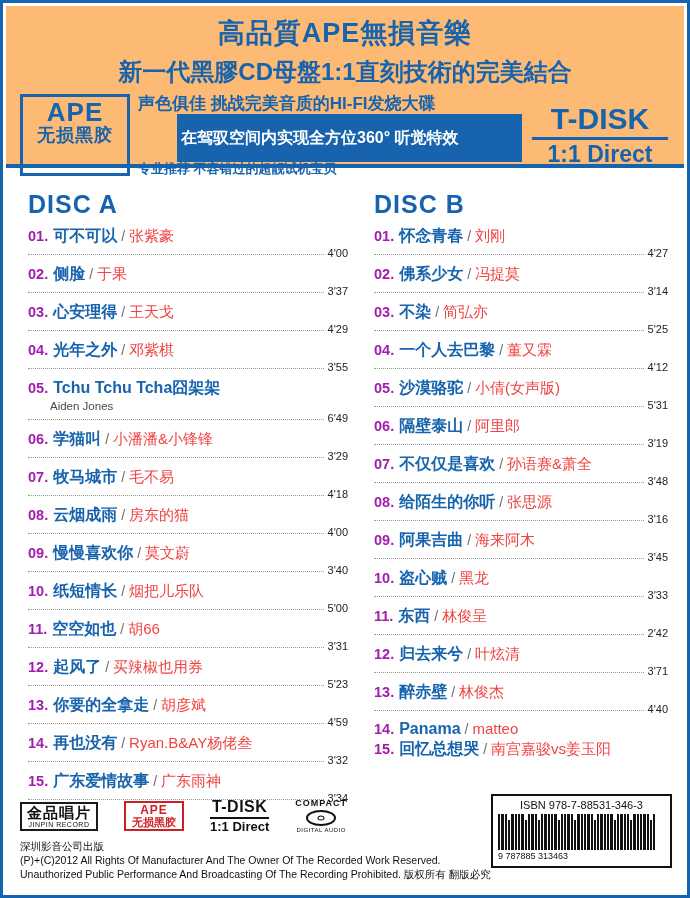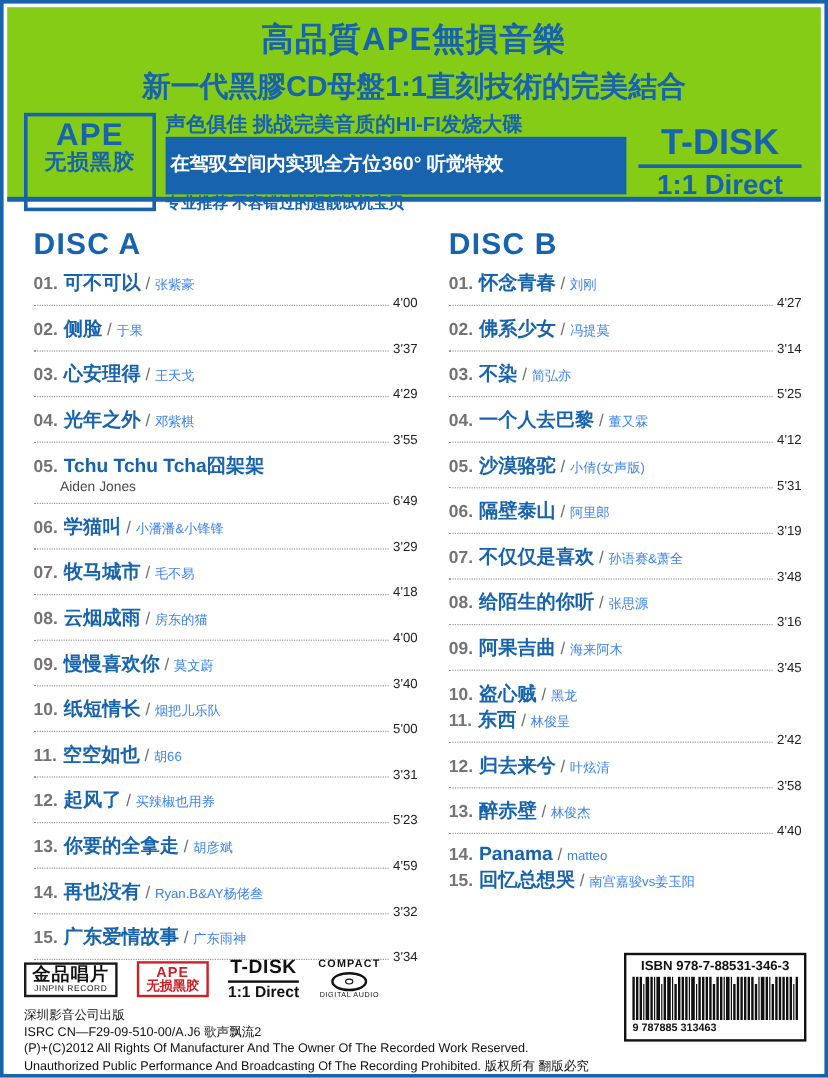--- a/index.html
+++ b/index.html
@@ -12,21 +12,21 @@
   }
   .page{
     position:absolute;inset:0;
     border:3px solid #1763ad;
     box-sizing:border-box;
     background:#fff;
   }
   
   .header{
     position:absolute;left:3px;right:3px;top:3px;height:162px;
-    background:#84cc16;
+    background:#fdba74;
     border-bottom:4px solid #1763ad;
     box-sizing:border-box;
   }
   .hdr-title{
     text-align:center;
     font-weight:bold;
     color:#1763ad;
     font-size:27px;
     letter-spacing:1px;
     margin-top:9px;
@@ -62,21 +62,21 @@
     font-size:18px;font-weight:bold;color:#1763ad;line-height:1.15;letter-spacing:1px;
   }
   .hdr-mid{
     flex:1;
     display:flex;flex-direction:column;justify-content:space-between;
     padding-top:1px;
   }
   .mid-l1{font-size:17px;font-weight:bold;color:#1763ad;line-height:1.1;}
   .mid-l2{
     background:#1763ad;color:#fff;font-size:16px;font-weight:bold;
-    padding:14px 4px;line-height:1.25;
+    padding:14px 4px;line-height:1.25;margin-left:39px;
   }
   .mid-l3{font-size:13px;font-weight:bold;color:#1763ad;line-height:1.1;}
   .hdr-right{
     width:140px;flex:none;text-align:center;
     display:flex;flex-direction:column;justify-content:center;
   }
   .tdisk-1{font-size:30px;font-weight:bold;color:#1763ad;line-height:1.0;letter-spacing:0px;}
   .tdisk-rule{height:3px;background:#1763ad;margin:3px 2px;}
   .tdisk-2{font-size:23px;font-weight:bold;color:#1763ad;line-height:1.0;}
 
@@ -95,31 +95,31 @@
   }
   .track{
     position:relative;
     margin-bottom:1px;
   }
   .track-line{
     display:flex;align-items:baseline;
     white-space:nowrap;
   }
   .t-num{
-    font-size:14.5px;font-weight:bold;color:#737373;
+    font-size:14.5px;font-weight:bold;color:#a21caf;
     margin-right:5px;
   }
   .t-name{
     font-size:16px;font-weight:bold;color:#1763ad;
   }
   .t-sep{
     font-size:14px;color:#6f6f6f;margin:0 4px;
   }
   .t-artist{
-    font-size:11px;color:#3b82f6;
+    font-size:15px;color:#ef4444;
   }
   .t-sub{
     font-size:11.5px;color:#4a4a4a;
     margin-left:22px;margin-top:1px;
   }
   .t-dur-wrap{
     position:relative;height:11px;margin-top:2px;margin-bottom:4px;
   }
   .t-dur-line{
     position:absolute;left:0;right:0;top:5px;border-top:1px dotted #999;
@@ -130,21 +130,21 @@
   }
   .latin .t-name{font-family:"Liberation Sans", sans-serif;}
 
   
   .footer{
     position:absolute;left:3px;right:3px;bottom:3px;height:100px;
     box-sizing:border-box;
     padding:6px 12px 4px 14px;
   }
   .logos{
-    display:flex;align-items:center;gap:16px;height:36px;
+    display:flex;align-items:center;gap:26px;height:36px;
   }
   .logo-jinpin{
     border:2px solid #1a1a1a;padding:1px 5px;text-align:center;line-height:1;
   }
   .logo-jinpin .lj1{font-size:15px;font-weight:bold;color:#111;letter-spacing:1px;}
   .logo-jinpin .lj2{font-size:7px;color:#111;letter-spacing:.5px;margin-top:1px;}
   .logo-ape{
     border:2px solid #cc2026;padding:1px 6px;text-align:center;line-height:1.05;
   }
   .logo-ape .la1{font-size:12px;font-weight:bold;color:#cc2026;letter-spacing:1px;}
@@ -161,22 +161,22 @@
   }
   .logo-cd .lc-disc:after{
     content:"";position:absolute;left:50%;top:50%;width:5px;height:3px;
     border:1px solid #111;border-radius:50%;transform:translate(-50%,-50%);
   }
   .logo-cd .lc2{font-size:6px;color:#111;letter-spacing:.5px;}
   .legal{margin-top:5px;}
   .legal div{font-size:10.5px;color:#111;line-height:1.35;}
   .isbn-box{
     position:absolute;right:12px;top:2px;
-    border:2px solid #111;width:152px;height:74px;box-sizing:border-box;
-    padding:3px 5px 0 5px;background:#fff;font-weight:bold;
+    border:2px solid #111;width:181px;height:74px;box-sizing:border-box;
+    padding:3px 5px 0 5px;background:#fff;
   }
   .isbn-text{font-size:11px;color:#111;text-align:center;letter-spacing:0px;}
   .barcode{
     height:36px;margin-top:3px;display:flex;align-items:flex-end;gap:1px;
   }
   .barcode i{display:block;background:#111;width:2px;height:100%;}
   .barcode i.w{width:3px;}
   .barcode i.s{height:82%;}
   .barcode-digits{
     display:flex;justify-content:space-between;font-size:9px;color:#111;margin-top:1px;
@@ -529,20 +529,24 @@
           </div>
         </div>
 
       <div class="track">
           <div class="track-line">
             <span class="t-num">10.</span>
             <span class="t-name">盗心贼</span>
             <span class="t-sep">/</span>
             <span class="t-artist">黑龙</span>
           </div>
+          <div class="t-dur-wrap">
+            <div class="t-dur-line"></div>
+            <span class="t-dur-val">3'33</span>
+          </div>
         </div>
 
       <div class="track">
           <div class="track-line">
             <span class="t-num">11.</span>
             <span class="t-name">东西</span>
             <span class="t-sep">/</span>
             <span class="t-artist">林俊呈</span>
           </div>
           <div class="t-dur-wrap">
@@ -553,21 +557,21 @@
 
       <div class="track">
           <div class="track-line">
             <span class="t-num">12.</span>
             <span class="t-name">归去来兮</span>
             <span class="t-sep">/</span>
             <span class="t-artist">叶炫清</span>
           </div>
           <div class="t-dur-wrap">
             <div class="t-dur-line"></div>
-            <span class="t-dur-val">3'58</span>
+            <span class="t-dur-val">3'71</span>
           </div>
         </div>
 
       <div class="track">
           <div class="track-line">
             <span class="t-num">13.</span>
             <span class="t-name">醉赤壁</span>
             <span class="t-sep">/</span>
             <span class="t-artist">林俊杰</span>
           </div>
@@ -614,21 +618,20 @@
       </div>
       <div class="logo-cd">
         <div class="lc1">COMPACT</div>
         <div class="lc-disc"></div>
         <div class="lc2">DIGITAL AUDIO</div>
       </div>
     </div>
 
     <div class="legal">
       <div>深圳影音公司出版</div>
-      <div>ISRC CN—F29-09-510-00/A.J6  歌声飘流2</div>
       <div>(P)+(C)2012 All Rights Of Manufacturer And The Owner Of The Recorded Work Reserved.</div>
       <div>Unauthorized Public Performance And Broadcasting Of The Recording Prohibited. 版权所有 翻版必究</div>
     </div>
 
     <div class="isbn-box">
       <div class="isbn-text">ISBN 978-7-88531-346-3</div>
       <div class="barcode">
         <i></i>
           <i class="w"></i>
           <i></i>

